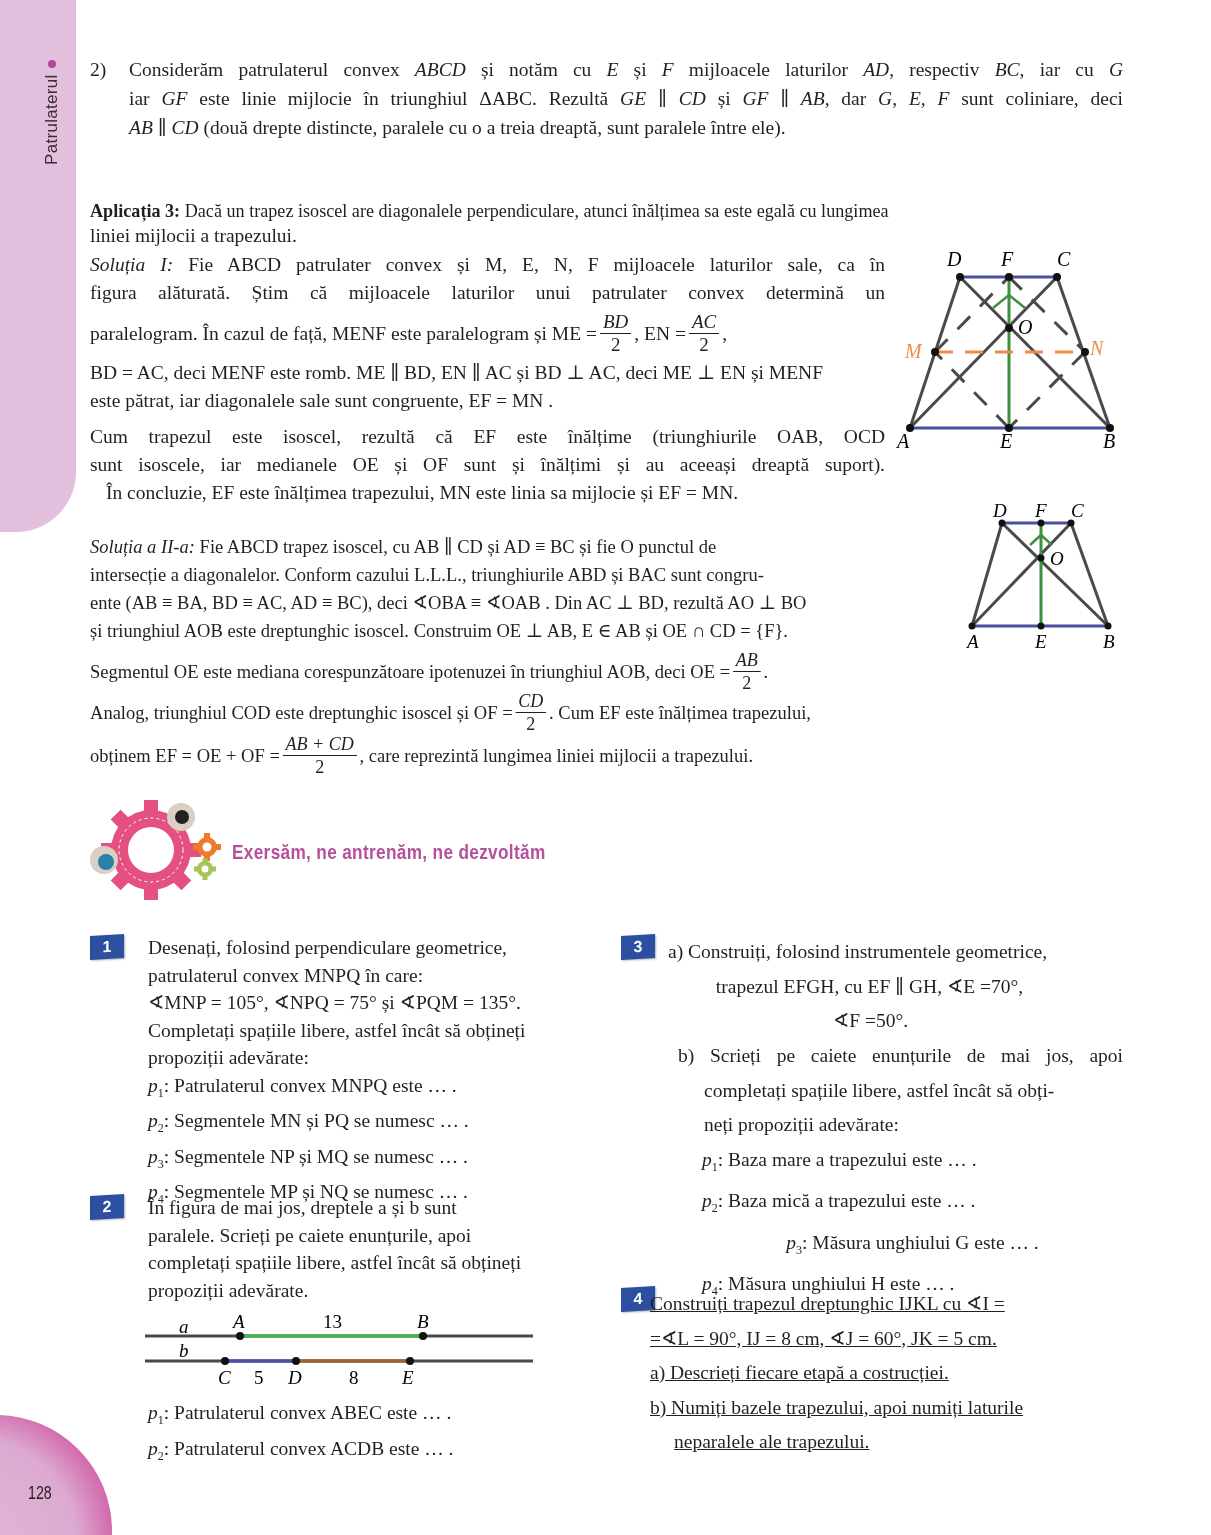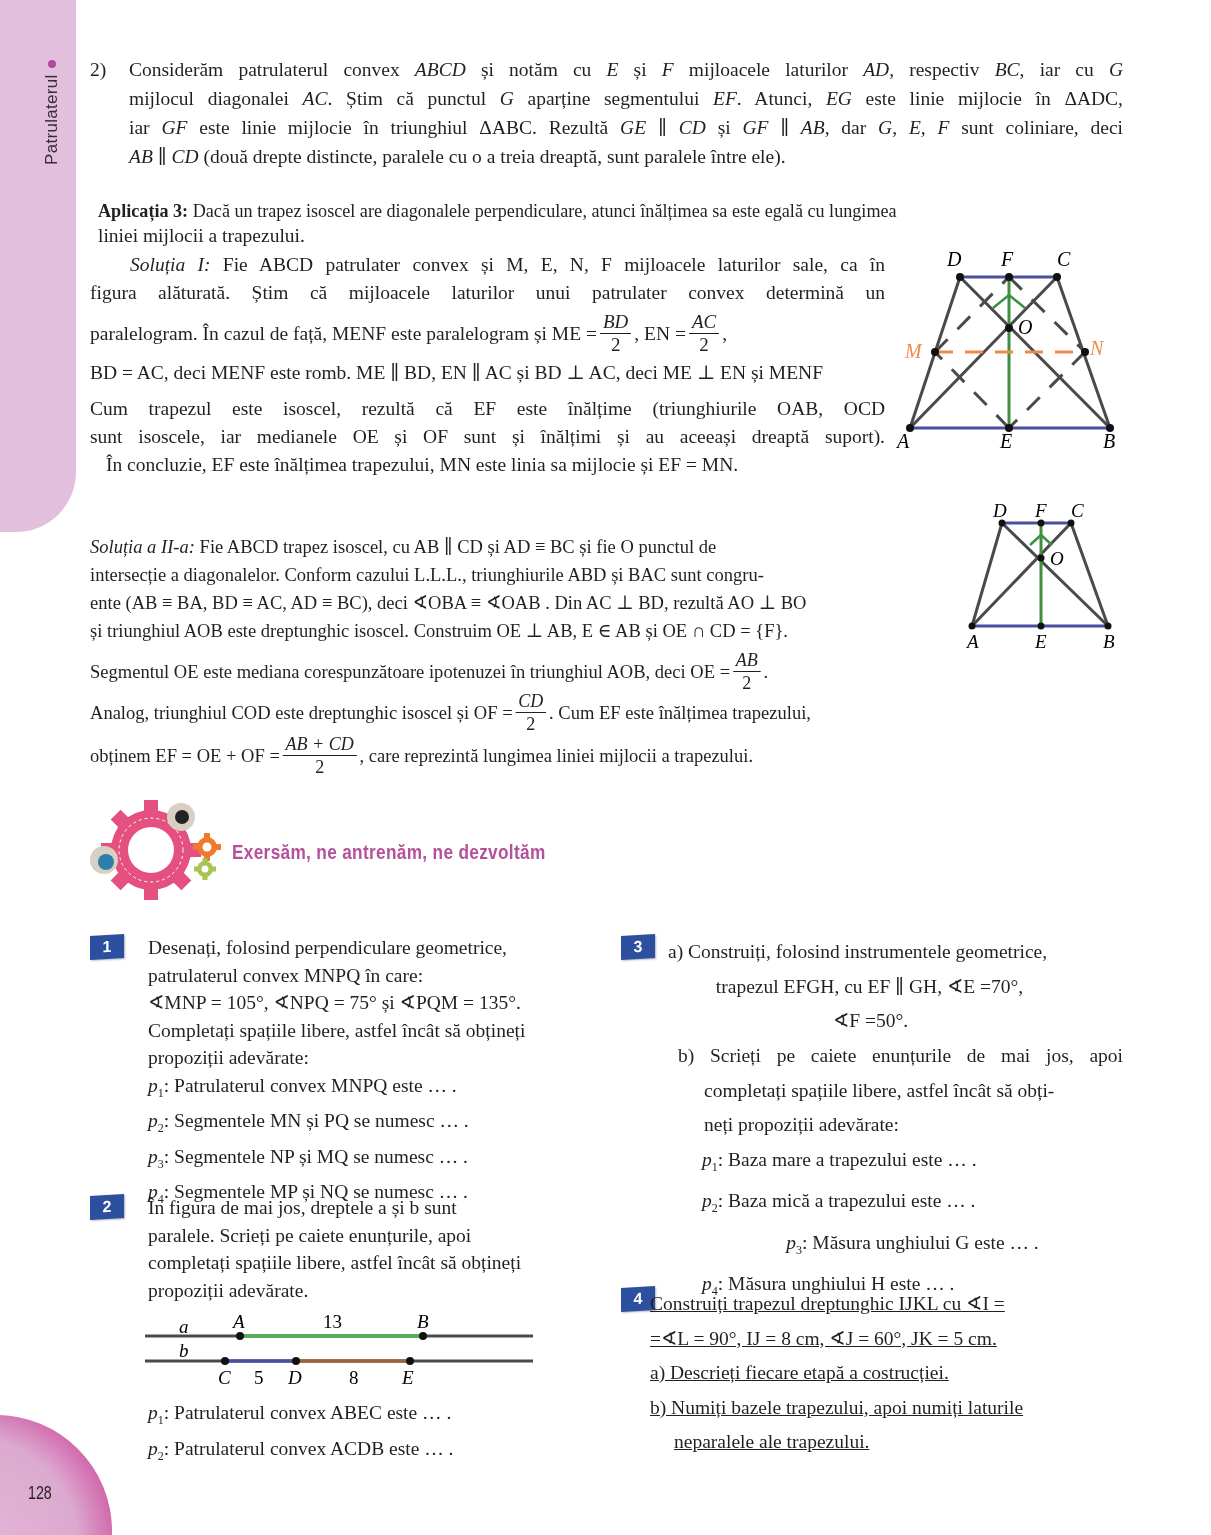--- a/index.html
+++ b/index.html
@@ -42,54 +42,52 @@
 </div>
 <div class="corner"></div>
 <div class="page-num">128</div>
 
 <div class="txt" style="left:90px; top:55px;">2)</div>
 <div class="txt" style="left:129px; top:55px; width:994px;">
   <div class="line just">
     <span>Considerăm patrulaterul convex </span><i>ABCD</i><span> și notăm cu </span><i>E</i><span> și </span><i>F</i><span> mijloacele laturilor </span><i>AD</i><span>, respectiv </span><i>BC</i><span>, iar cu </span><i>G</i>
   </div>
   <div class="line just">
-    <span>mijlocul diagonalei </span><i>AC</i><span>. Știm că punctul </span><i>G</i><span> aparține segmentului </span><i>EF</i><span>. Atunci, </span><i>EG</i><span> este linie mijlocie în ΔADC,</span>
-  </div>
-  <div class="line just">
     <span>iar </span><i>GF</i><span> este linie mijlocie în triunghiul ΔABC. Rezultă </span><i>GE ∥ CD</i><span> și </span><i>GF ∥ AB</i><span>, dar </span><i>G, E, F</i><span> sunt coliniare, deci</span>
   </div>
   <div class="line">
     <i>AB ∥ CD</i><span> (două drepte distincte, paralele cu o a treia dreaptă, sunt paralele între ele).</span>
   </div>
 </div>
 
-<div class="txt" style="left:98px; top:196px; width:1033px;">
+<div class="txt" style="left:90px; top:196px; width:1033px;">
   <div class="line" style="transform:scaleX(0.93); transform-origin:left;">
     <b>Aplicația 3:</b><span> Dacă un trapez isoscel are diagonalele perpendiculare, atunci înălțimea sa este egală cu lungimea</span>
   </div>
   <div class="line" style="margin-top:-4px;">liniei mijlocii a trapezului.</div>
 </div>
 
 <div class="txt" style="left:90px; top:251px; width:795px;">
-  <div class="line just" style="line-height:28px;margin-left:40px;"><i>Soluția I:</i><span> Fie ABCD patrulater convex și M, E, N, F mijloacele laturilor sale, ca în</span></div>
+  <div class="line just" style="line-height:28px;"><i>Soluția I:</i><span> Fie ABCD patrulater convex și M, E, N, F mijloacele laturilor sale, ca în</span></div>
   <div class="line just" style="line-height:28px;">figura alăturată. Știm că mijloacele laturilor unui patrulater convex determină un</div>
   <div class="line" style="height:52px; display:flex; align-items:center;">
     <span>paralelogram. În cazul de față, MENF este paralelogram și ME =</span>
     <span class="frac">
         <span class="n">BD</span>
         <span class="d">2</span>
       </span>
     <span>, EN =</span>
     <span class="frac">
         <span class="n">AC</span>
         <span class="d">2</span>
       </span>
     <span>,</span>
   </div>
   <div class="line it" style="font-style:normal; line-height:28px;">BD = AC, deci MENF este romb. ME ∥ BD, EN ∥ AC și BD ⊥ AC, deci ME ⊥ EN și MENF</div>
+  <div class="line" style="line-height:28px;">este pătrat, iar diagonalele sale sunt congruente, EF = MN .</div>
   <div class="line just" style="line-height:28px;margin-top:8px;">Cum trapezul este isoscel, rezultă că EF este înălțime (triunghiurile OAB, OCD</div>
   <div class="line just" style="line-height:28px;">sunt isoscele, iar medianele OE și OF sunt și înălțimi și au aceeași dreaptă suport).</div>
   <div class="line" style="line-height:28px;margin-left:16px;">În concluzie, EF este înălțimea trapezului, MN este linia sa mijlocie și EF = MN.</div>
 </div>
 
 <svg style="position:absolute; left:885px; top:242px;" width="250" height="215">
   <line x1="75" y1="35" x2="172" y2="35" stroke="#4b4fa0" stroke-width="3"></line>
   <line x1="25" y1="186" x2="225" y2="186" stroke="#4b4fa0" stroke-width="3"></line>
   <line x1="75" y1="35" x2="25" y2="186" stroke="#4a4a4a" stroke-width="3"></line>
   <line x1="172" y1="35" x2="225" y2="186" stroke="#4a4a4a" stroke-width="3"></line>

